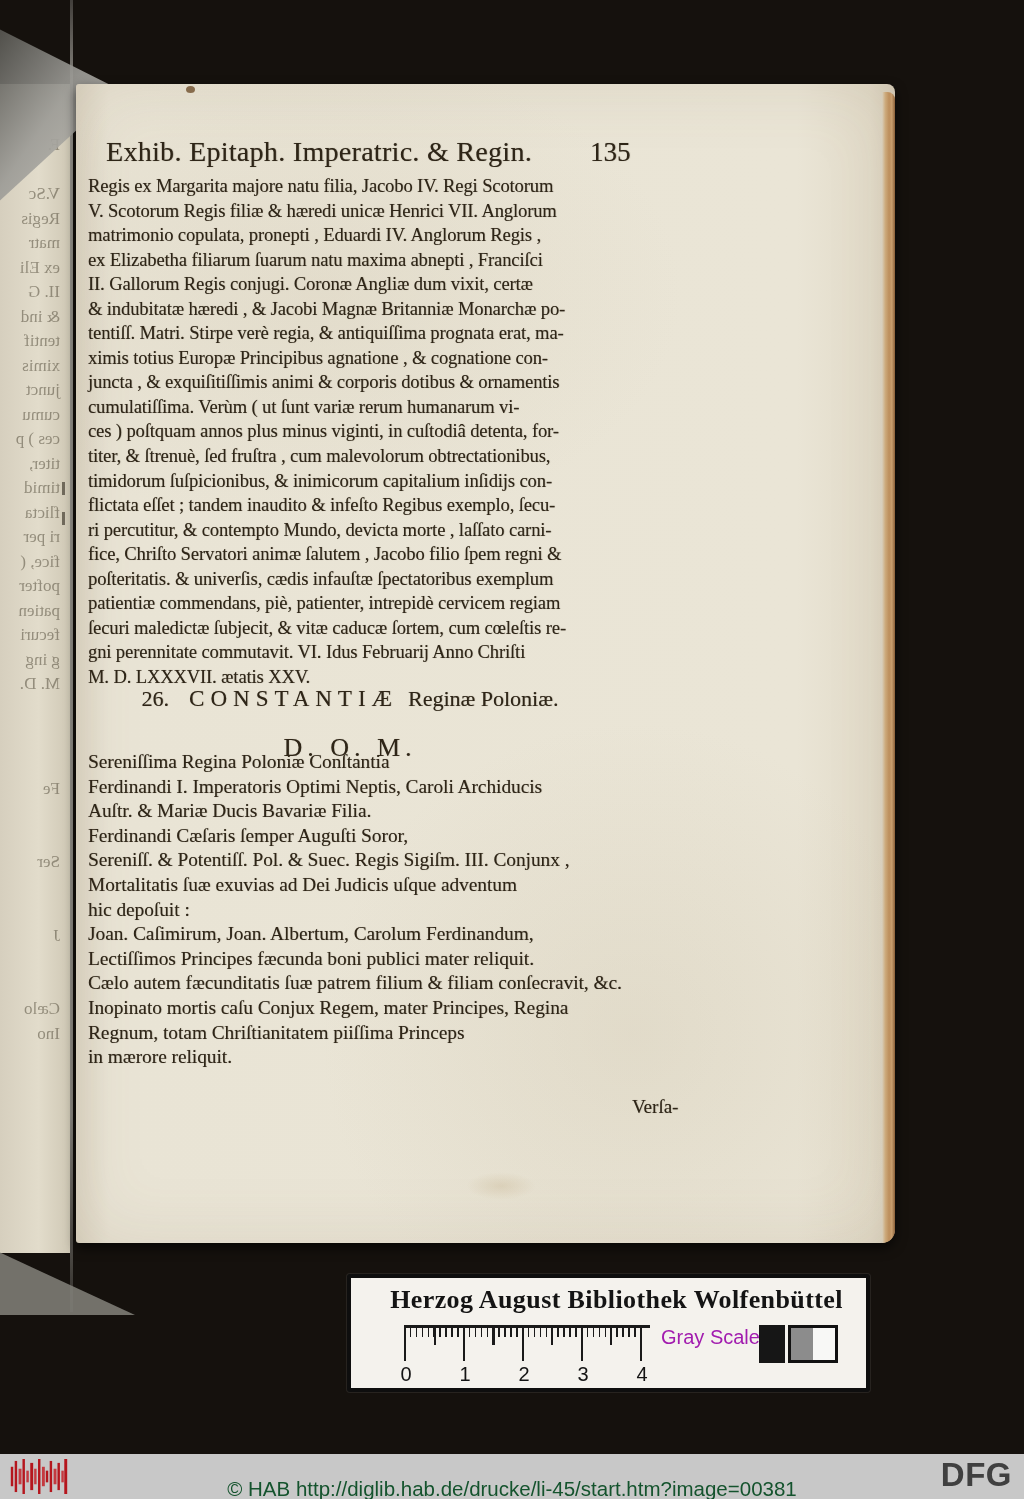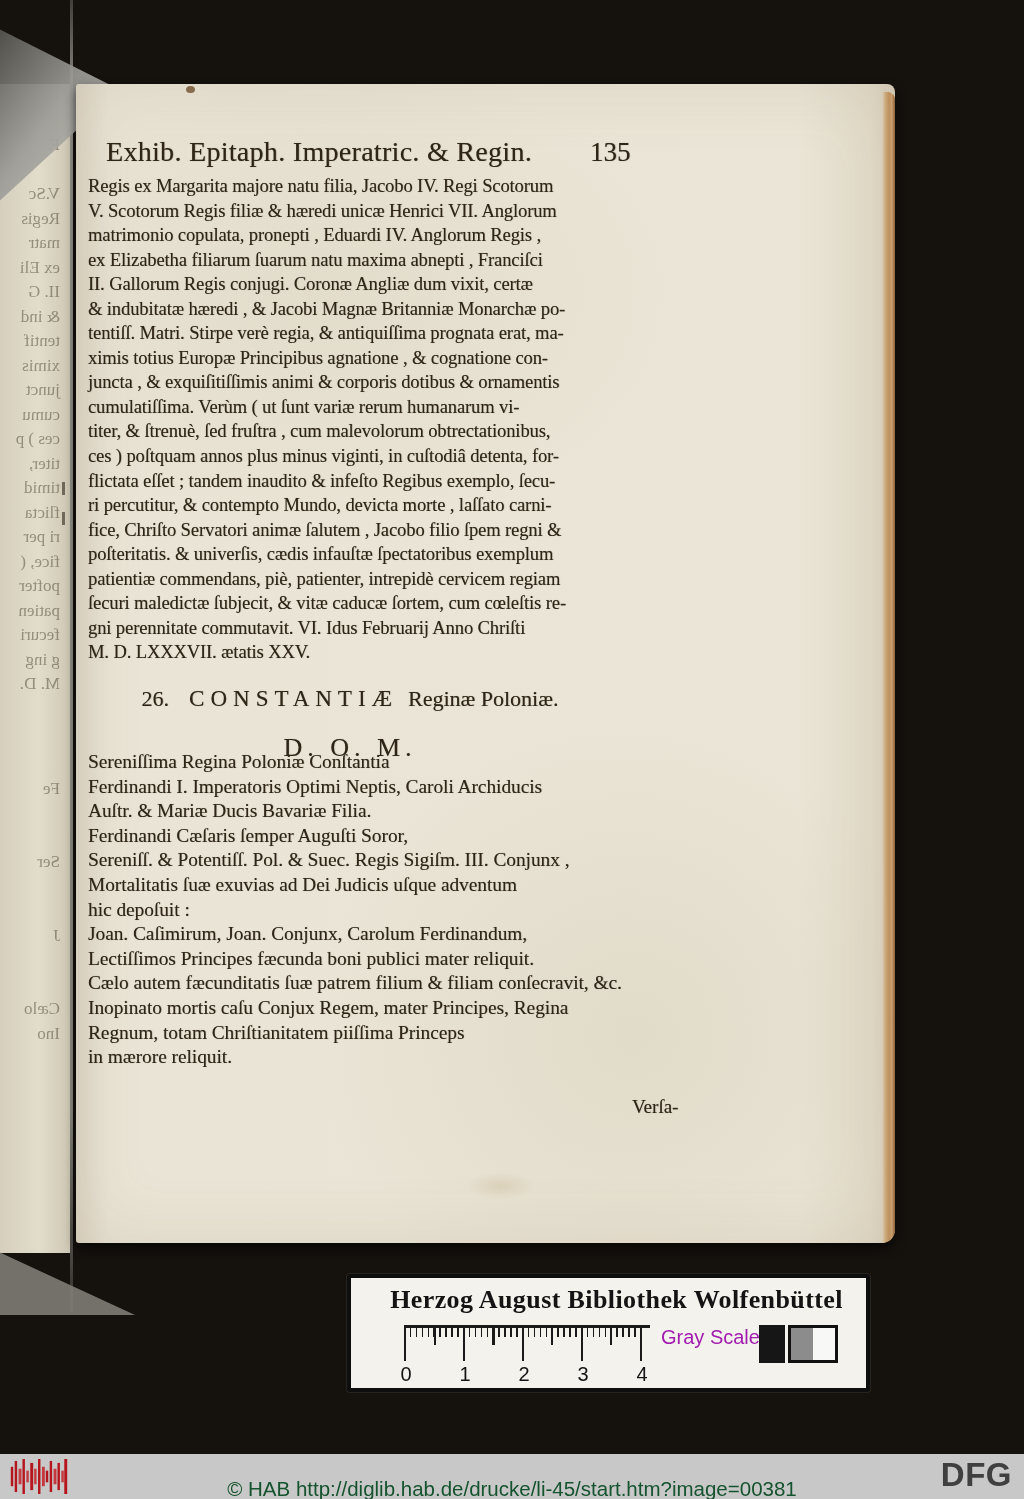--- a/index.html
+++ b/index.html
@@ -172,22 +172,23 @@
     <div class="bline">Regis ex Margarita majore natu filia, Jacobo IV. Regi Scotorum</div>
         <div class="bline">V. Scotorum Regis filiæ &amp; hæredi unicæ Henrici VII. Anglorum</div>
         <div class="bline">matrimonio copulata, pronepti , Eduardi IV. Anglorum Regis ,</div>
         <div class="bline">ex Elizabetha filiarum ſuarum natu maxima abnepti , Franciſci</div>
         <div class="bline">II. Gallorum Regis conjugi.   Coronæ Angliæ dum vixit, certæ</div>
         <div class="bline">&amp; indubitatæ hæredi , &amp; Jacobi Magnæ Britanniæ Monarchæ po-</div>
         <div class="bline">tentiſſ. Matri. Stirpe verè regia, &amp; antiquiſſima prognata erat, ma-</div>
         <div class="bline">ximis totius Europæ Principibus agnatione , &amp; cognatione con-</div>
         <div class="bline">juncta , &amp; exquiſitiſſimis animi &amp; corporis dotibus &amp; ornamentis</div>
         <div class="bline">cumulatiſſima.   Verùm ( ut ſunt variæ rerum humanarum vi-</div>
+        <div class="bline">ces ) poſtquam annos plus minus viginti, in cuſtodiâ detenta, for-</div>
         <div class="bline">titer, &amp; ſtrenuè, ſed fruſtra , cum malevolorum obtrectationibus,</div>
-        <div class="bline">ces ) poſtquam annos plus minus viginti, in cuſtodiâ detenta, for-</div>
+        <div class="bline">timidorum ſuſpicionibus, &amp; inimicorum capitalium inſidijs con-</div>
         <div class="bline">flictata eſſet ;  tandem inaudito &amp; infeſto Regibus exemplo, ſecu-</div>
         <div class="bline">ri percutitur, &amp; contempto Mundo, devicta morte , laſſato carni-</div>
         <div class="bline">fice, Chriſto Servatori animæ ſalutem , Jacobo filio ſpem regni &amp;</div>
         <div class="bline">poſteritatis. &amp; univerſis, cædis infauſtæ ſpectatoribus exemplum</div>
         <div class="bline">patientiæ commendans, piè, patienter, intrepidè cervicem regiam</div>
         <div class="bline">ſecuri maledictæ ſubjecit, &amp; vitæ caducæ ſortem, cum cœleſtis re-</div>
         <div class="bline">gni perennitate commutavit.  VI. Idus Februarij Anno Chriſti</div>
         <div class="bline">M. D. LXXXVII. ætatis XXV.</div>
       </div>
 
@@ -200,21 +201,21 @@
 
     <div class="epitaph">
 
     <div class="eline">Sereniſſima Regina Poloniæ Conſtantia</div>
         <div class="eline">Ferdinandi I. Imperatoris Optimi Neptis, Caroli Archiducis</div>
         <div class="eline">Auſtr. &amp; Mariæ Ducis Bavariæ Filia.</div>
         <div class="eline">Ferdinandi Cæſaris ſemper Auguſti Soror,</div>
         <div class="eline">Sereniſſ. &amp; Potentiſſ. Pol. &amp; Suec. Regis Sigiſm. III. Conjunx ,</div>
         <div class="eline">Mortalitatis ſuæ exuvias ad Dei Judicis uſque adventum</div>
         <div class="eline">hic depoſuit :</div>
-        <div class="eline">Joan. Caſimirum, Joan. Conjunx, Carolum Ferdinandum,</div>
+        <div class="eline">Joan. Caſimirum, Joan. Albertum, Carolum Ferdinandum,</div>
         <div class="eline">Lectiſſimos Principes fæcunda boni publici mater reliquit.</div>
         <div class="eline">Cælo autem fæcunditatis ſuæ patrem filium &amp; filiam conſecravit, &amp;c.</div>
         <div class="eline">Inopinato mortis caſu Conjux Regem, mater Principes, Regina</div>
         <div class="eline">Regnum, totam Chriſtianitatem piiſſima Princeps</div>
         <div class="eline">in mærore reliquit.</div>
       </div>
 
     <div class="catchword">Verſa-</div>
   </div>
 

